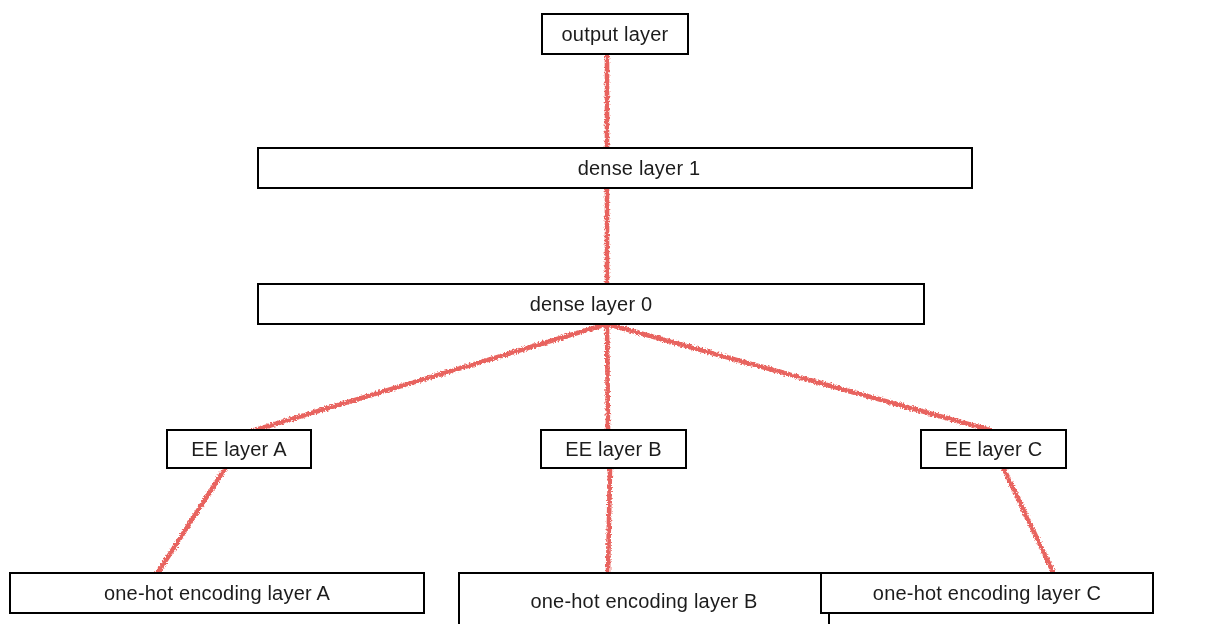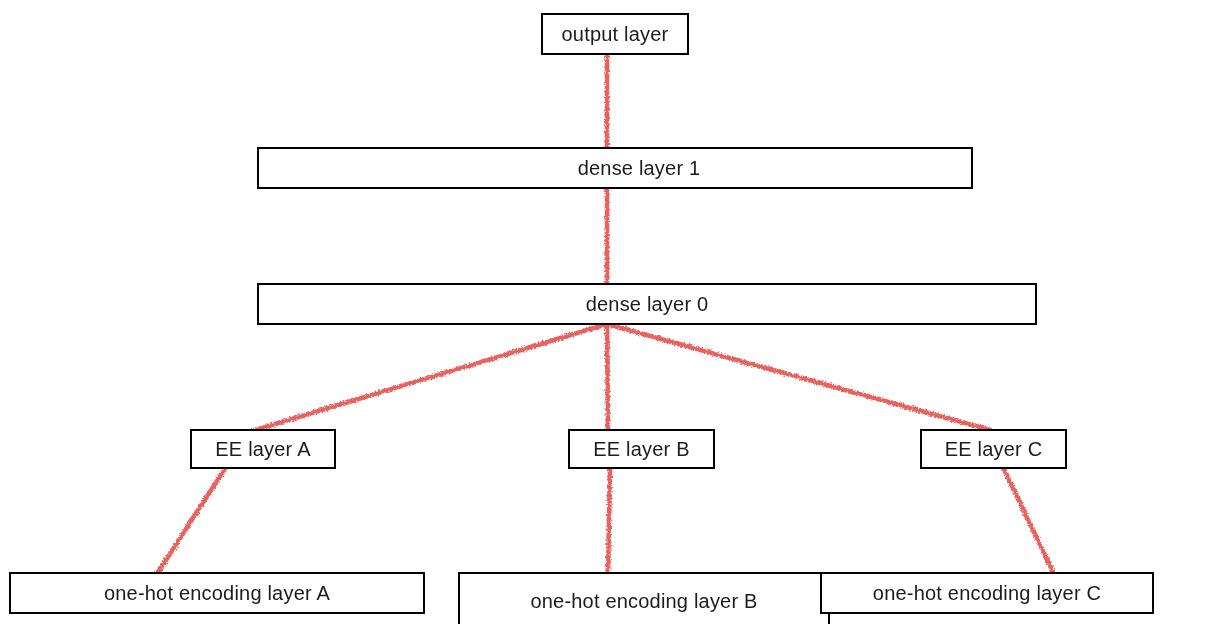--- a/index.html
+++ b/index.html
@@ -40,23 +40,23 @@
     align-items: center;
     justify-content: center;
     font-size: 20px;
     color: var(--text);
     white-space: nowrap;
     letter-spacing: 0.2px;
   }
   
   .n-output  { left: 541px; top: 13px;  width: 148px; height: 42px; }
   .n-dense1  { left: 257px; top: 147px; width: 716px; height: 42px; padding-left: 48px; }
-  .n-dense0  { left: 257px; top: 283px; width: 780px; height: 42px; }
-  .n-eea     { left: 166px; top: 429px; width: 146px; height: 40px; margin-left: 24px; }
-  .n-eeb     { left: 568px; top: 429px; width: 147px; height: 40px; }
+  .n-dense0  { left: 257px; top: 283px; width: 668px; height: 42px; }
+  .n-eea     { left: 166px; top: 429px; width: 146px; height: 40px; }
+  .n-eeb     { left: 540px; top: 429px; width: 147px; height: 40px; }
   .n-eec     { left: 920px; top: 429px; width: 147px; height: 40px; }
   .n-oha     { left: 9px;   top: 572px; width: 416px; height: 42px; }
   .n-ohb     { left: 458px; top: 572px; width: 372px; height: 58px; }
   .n-ohc     { left: 820px; top: 572px; width: 334px; height: 42px; }
 </style>
 </head>
 <body>
 
 <div class="canvas" style="--line: #e8645e; --border: #000000; --text: #1c1c1c; background: rgb(255, 255, 255);">
 

